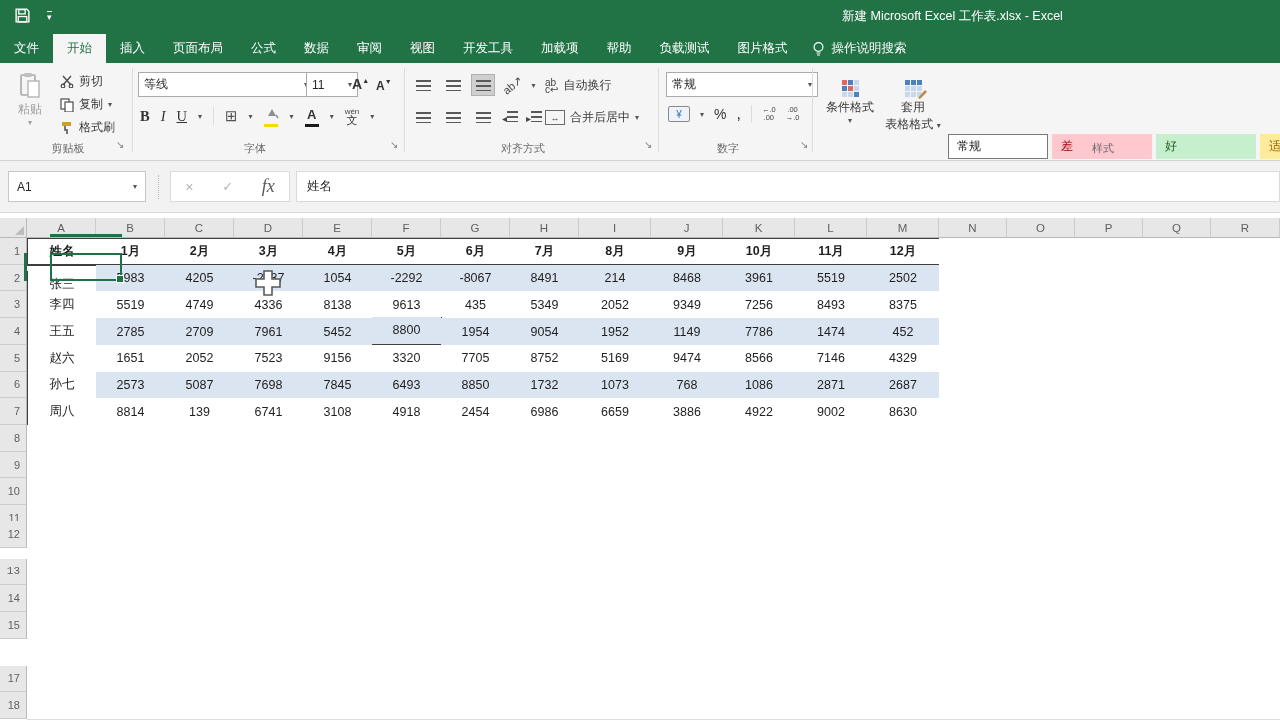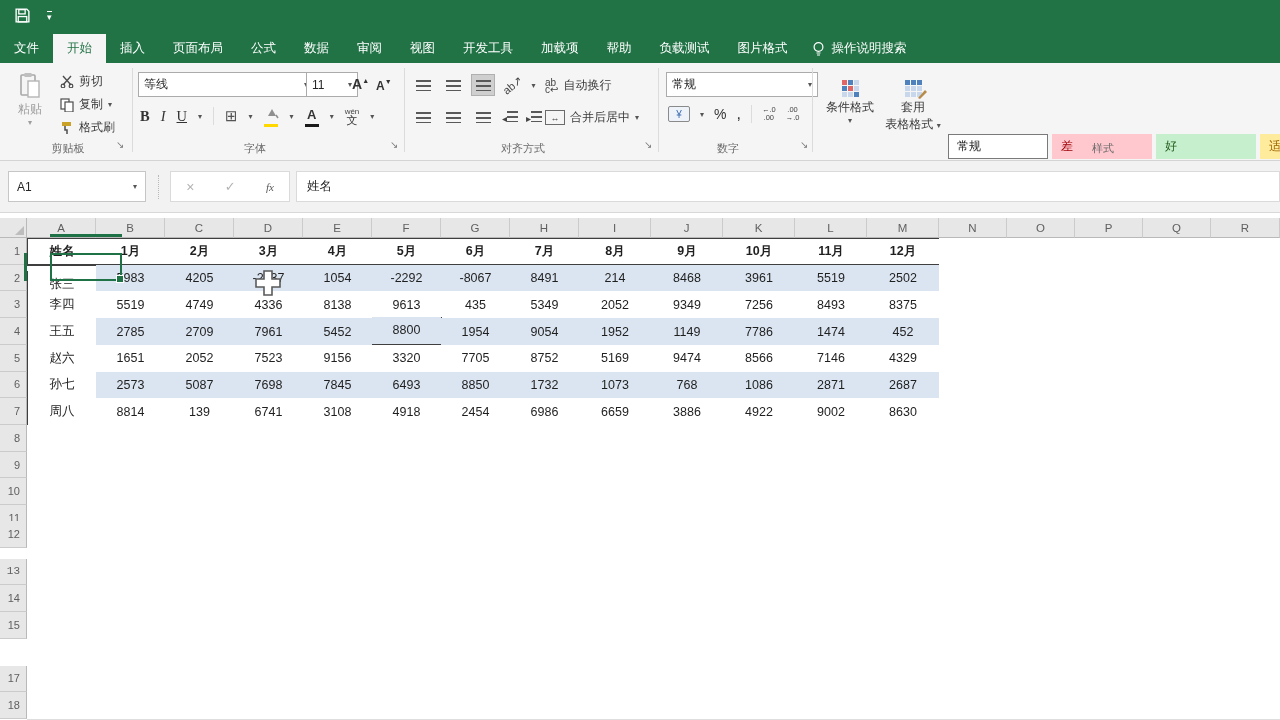--- a/index.html
+++ b/index.html
@@ -97,20 +97,21 @@
 
 <div id="titlebar" class="abs">
   <div id="qat" class="abs">
     <svg width="17" height="17" viewBox="0 0 16 16">
       <path d="M2 2 h10 l2 2 v10 h-12 z" fill="none" stroke="#fff" stroke-width="1.3"></path>
       <rect x="4.5" y="2.5" width="6" height="4" fill="none" stroke="#fff" stroke-width="1.2"></rect>
       <rect x="4" y="9" width="8" height="5" fill="none" stroke="#fff" stroke-width="1.2"></rect>
     </svg>
     <span class="qat-caret">▾</span>
   </div>
+  <div id="win-title" class="abs">新建 Microsoft Excel 工作表.xlsx  -  Excel</div>
 </div>
 
 <div id="tabrow" class="abs">
     <div class="tab">文件</div>
     <div class="tab active">开始</div>
     <div class="tab">插入</div>
     <div class="tab">页面布局</div>
     <div class="tab">公式</div>
     <div class="tab">数据</div>
     <div class="tab">审阅</div>
@@ -317,21 +318,21 @@
 
 <div id="fbar" class="abs">
   <div id="namebox" class="abs">
     <span>A1</span>
     <span class="caret" style="margin-left:auto;">▾</span>
   </div>
   <div id="fx-dots" class="abs"></div>
   <div id="fx-btns" class="abs">
     <span style="color:#b3b3b3;font-size:14px;">×</span>
     <span style="color:#b3b3b3;font-size:13px;">✓</span>
-    <span style="color:#5a5a5a;font-size:11px;font-style:italic;font-family:'Liberation Serif','DejaVu Serif',serif;">fx</span>
+    <span style="color:#5a5a5a;font-size:18px;font-style:italic;font-family:'Liberation Serif','DejaVu Serif',serif;">fx</span>
   </div>
   <div id="formula-field" class="abs">
     <span>姓名</span>
   </div>
 </div>
 
 <div id="corner" class="abs"></div>
 <div id="colhdrs">
     <div class="colhdr" style="left: 27px; width: 69px;">A</div>
     <div class="colhdr" style="left: 96px; width: 69px;">B</div>

